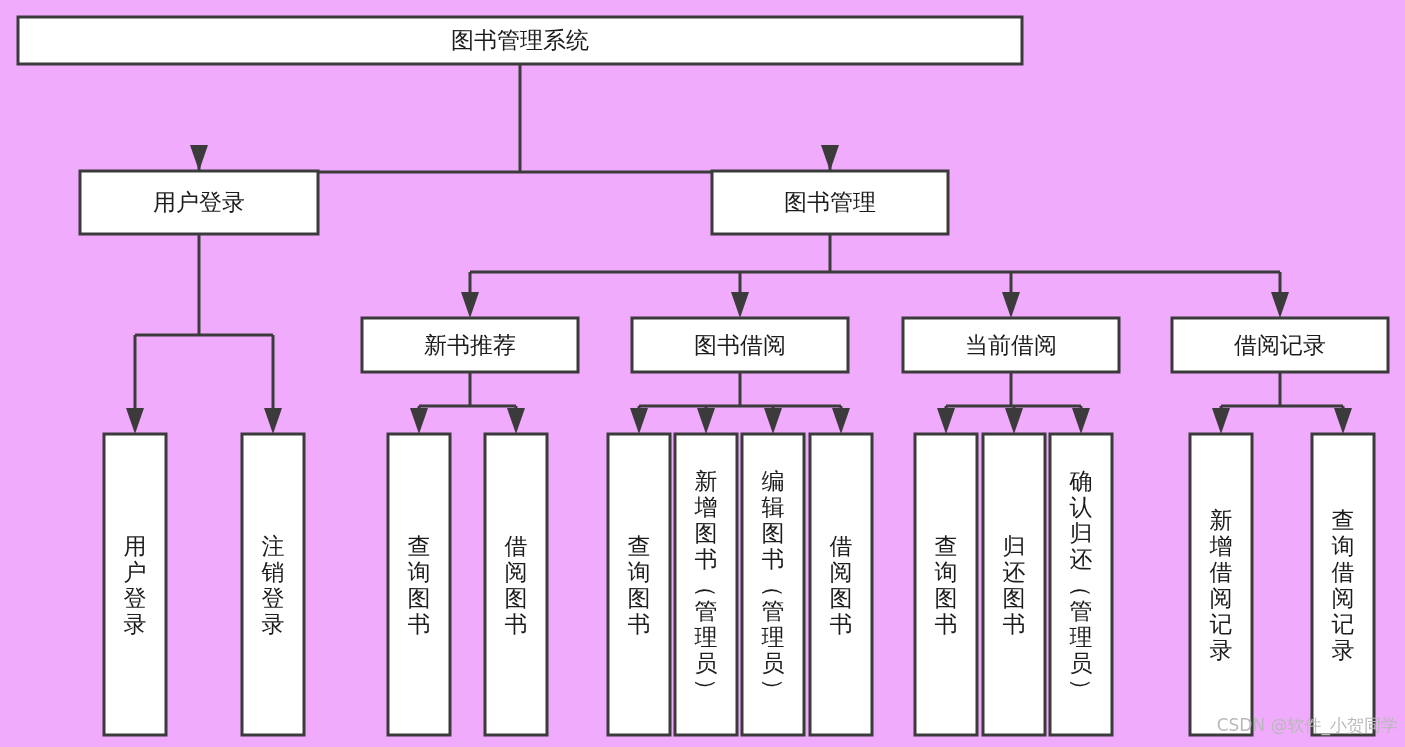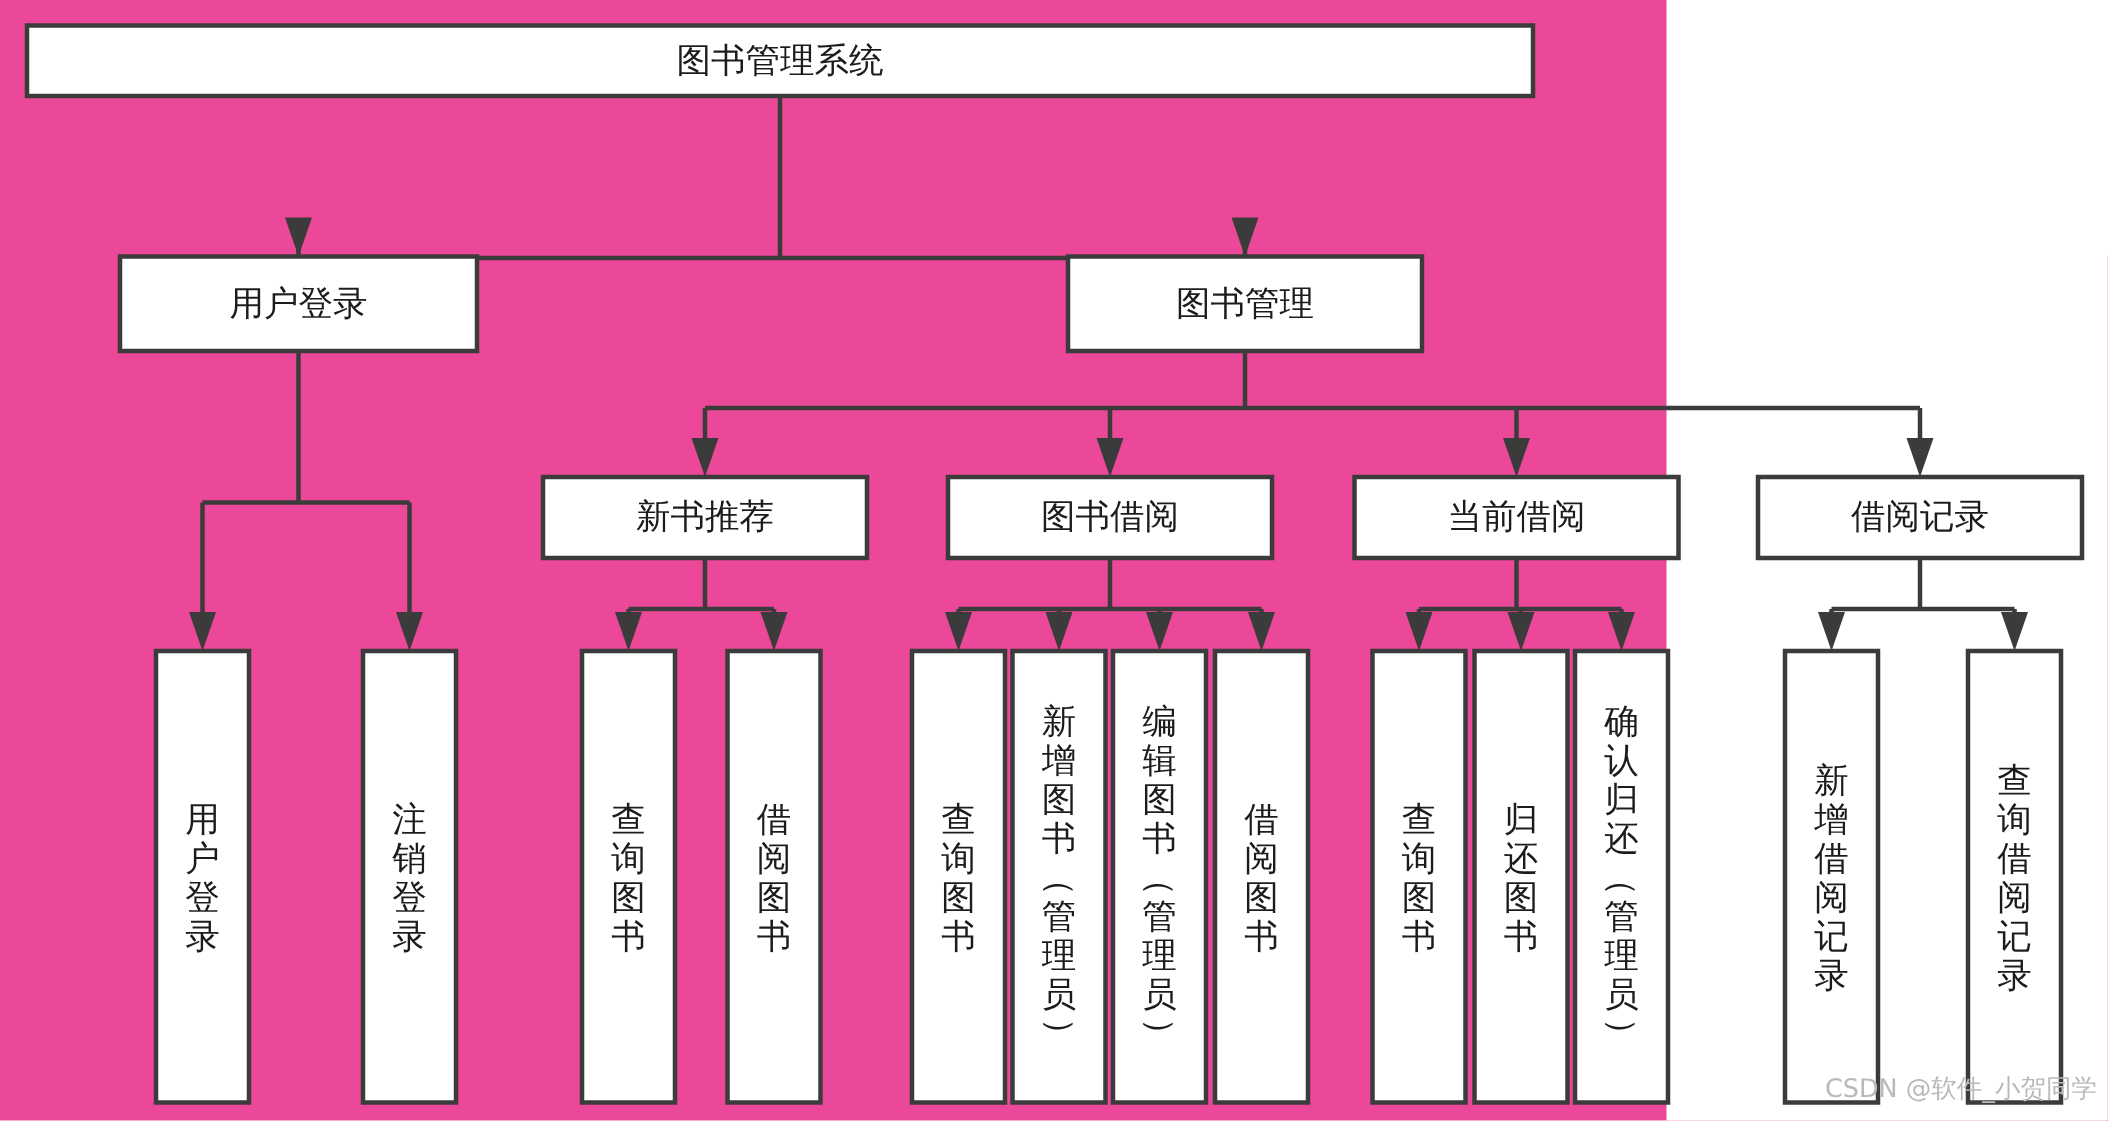--- a/index.html
+++ b/index.html
@@ -9,23 +9,23 @@
     background: #ffffff;
   }
   body {
     width: 1405px;
     height: 747px;
     overflow: hidden;
     font-family: "DejaVu Sans", "Liberation Sans", sans-serif;
   }
   #diagram-root {
     position: relative;
-    width: 1111px;
+    width: 1405px;
     height: 747px;
-    background: #ec4899;
+    background: #f0abfc;
     text-decoration: underline;
   }
   svg#diagram-canvas {
     position: absolute;
     top: 0;
     left: 0;
     width: 1405px;
     height: 747px;
     display: block;
   }

